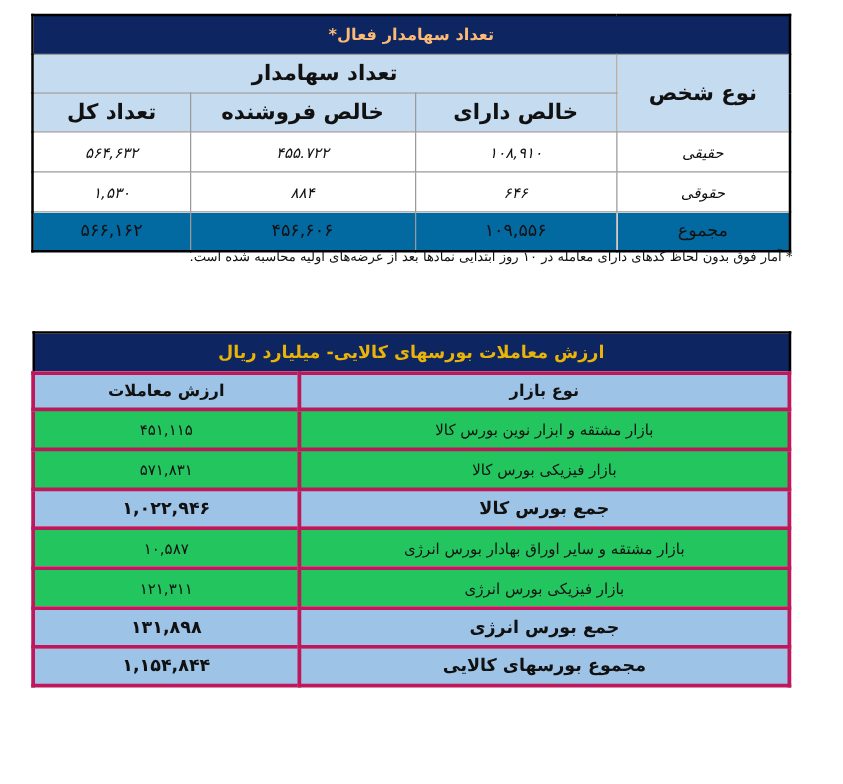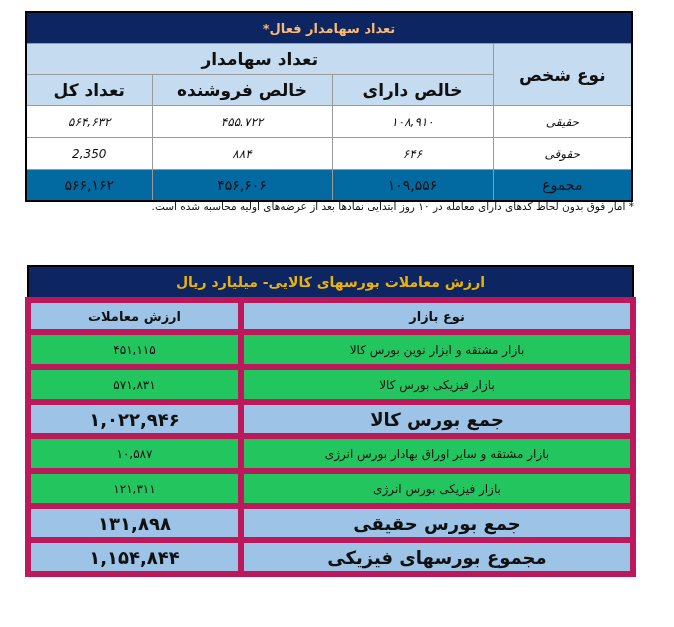--- a/index.html
+++ b/index.html
@@ -69,41 +69,41 @@
       white-space: nowrap;
     }
 
     
     #t2 {
       left: 25px;
       top: 265px;
       width: 605px;
       border: 2px solid #000;
     }
-    #t2 td { border: 6px solid #be185d; font-size: 12px; }
+    #t2 td { border: 3px solid #be185d; font-size: 12px; }
     #t2 .title {
       background: #0d2561;
       color: #eab308;
       font-weight: bold;
       font-size: 14px;
       height: 30px;
       border: none;
     }
     #t2 .hdr td {
       background: #9dc3e6;
       font-weight: bold;
       font-size: 13px;
       height: 26px;
     }
     #t2 .drow td { height: 29px; background: #22c55e; margin-left: 32px; }
     #t2 .srow td {
       height: 28px;
       background: #9dc3e6;
       font-weight: bold;
-      font-size: 18px;
+      font-size: 14px;
       text-align: center;
     }
   </style>
 </head>
 <body>
 
 <table id="t1">
   <colgroup>
     <col style="width:139px">
     <col style="width:161px">
@@ -126,21 +126,21 @@
   <tr class="drow">
     <td>حقیقی</td>
     <td>۱۰۸,۹۱۰</td>
     <td>۴۵۵.۷۲۲</td>
     <td>۵۶۴,۶۳۲</td>
   </tr>
   <tr class="drow">
     <td>حقوقی</td>
     <td>۶۴۶</td>
     <td>۸۸۴</td>
-    <td>2,350</td>
+    <td>۱,۵۳۰</td>
   </tr>
   <tr class="trow">
     <td>مجموع</td>
     <td>۱۰۹,۵۵۶</td>
     <td>۴۵۶,۶۰۶</td>
     <td>۵۶۶,۱۶۲</td>
   </tr>
 </tbody>
   </table>
 
@@ -173,21 +173,21 @@
   </tr>
   <tr class="drow">
     <td>بازار مشتقه و سایر اوراق بهادار بورس انرژی</td>
     <td>۱۰,۵۸۷</td>
   </tr>
   <tr class="drow">
     <td>بازار فیزیکی بورس انرژی</td>
     <td>۱۲۱,۳۱۱</td>
   </tr>
   <tr class="srow">
-    <td>جمع بورس حقیقی</td>
+    <td>جمع بورس انرژی</td>
     <td>۱۳۱,۸۹۸</td>
   </tr>
   <tr class="srow">
-    <td>مجموع بورسهای فیزیکی</td>
+    <td>مجموع بورسهای کالایی</td>
     <td>۱,۱۵۴,۸۴۴</td>
   </tr>
 </tbody>
   </table>
 
 </body></html>

